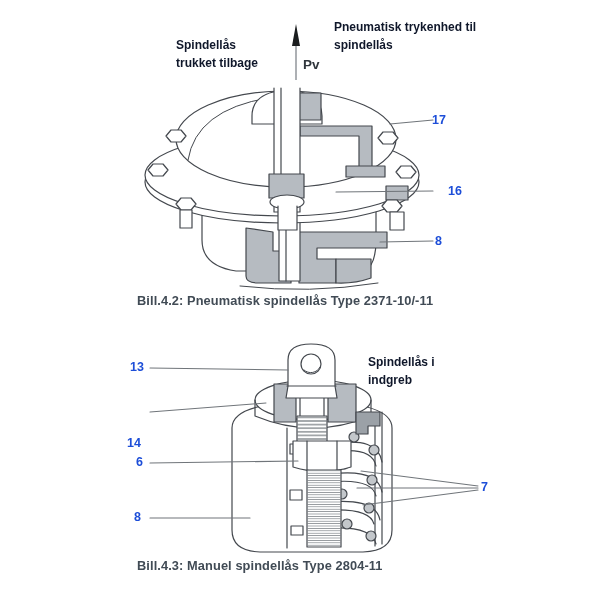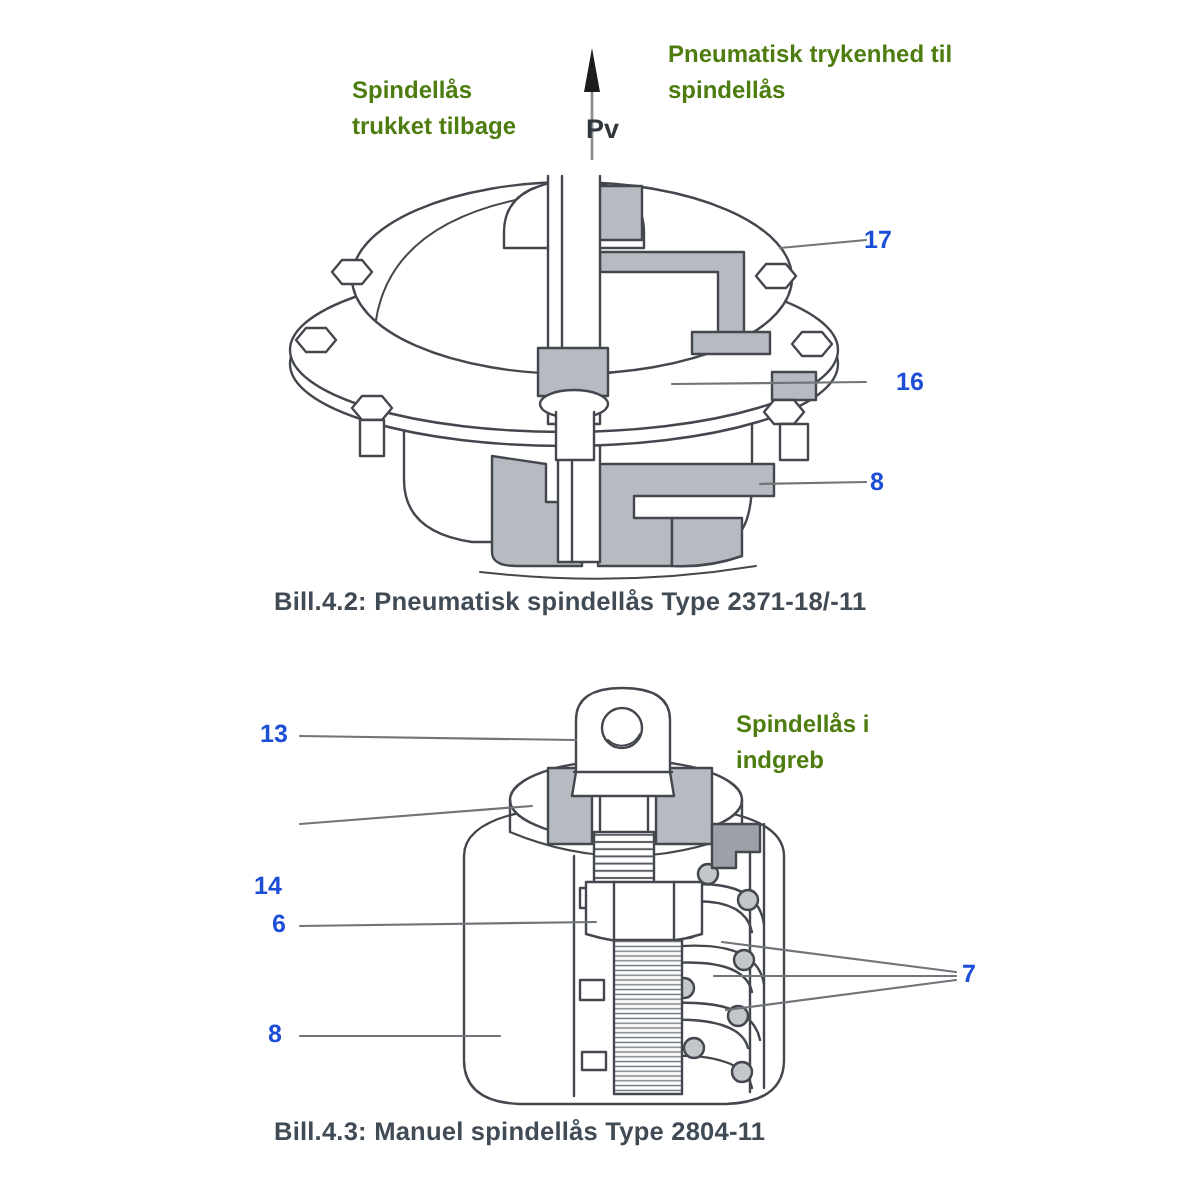--- a/index.html
+++ b/index.html
@@ -1,21 +1,21 @@
 <!DOCTYPE html>
 <html><head>
 <meta charset="utf-8">
 <style>
   html,body{margin:0;padding:0;background:#fff;}
   #page{
     position:relative;width:600px;height:600px;background:#ffffff;overflow:hidden;
     font-family:"Liberation Sans","DejaVu Sans",sans-serif;color:#47515b;
   }
   .abs{position:absolute;}
-  .lbl{font-size:12px;font-weight:bold;line-height:18px;color:#4d7c0f;white-space:nowrap;}
+  .lbl{font-size:12px;font-weight:bold;line-height:18px;color:#0f172a;white-space:nowrap;}
   .callout{font-size:12.5px;font-weight:bold;color:#1d4ed8;white-space:nowrap;}
   .caption{font-size:12.8px;font-weight:bold;color:#414b55;letter-spacing:0.1px;white-space:nowrap;}
   .pv{font-size:13.5px;font-weight:bold;color:#30363c;}
   svg{display:block;}
 </style>
 </head>
 <body>
 
 <div id="page">
 
@@ -23,21 +23,21 @@
 
     <div class="abs lbl" style="left:176px;top:36px;">
       <div>Spindellås</div>
       <div>trukket tilbage</div>
     </div>
 
     <svg class="abs" style="left:288px;top:24px;" width="18" height="58" viewBox="0 0 18 58">
       <line x1="8" y1="18" x2="8" y2="56" stroke="#8a8f94" stroke-width="1.4"></line>
       <path d="M8,0 L12,22 L4,22 Z" fill="#1b1d1f"></path>
     </svg>
-    <div class="abs pv" style="left:293px;top:57px;">Pv</div>
+    <div class="abs pv" style="left:303px;top:57px;">Pv</div>
 
     <div class="abs lbl" style="left:334px;top:18px;">
       <div>Pneumatisk trykenhed til</div>
       <div>spindellås</div>
     </div>
 
     <svg class="abs" style="left:140px;top:82px;" width="340" height="212" viewBox="0 0 340 212">
       <g stroke="#44484e" stroke-width="1.2" fill="none" stroke-linejoin="round" stroke-linecap="round">
 
         <g>
@@ -98,21 +98,21 @@
           <line x1="196" y1="110" x2="293" y2="109"></line>
           <line x1="240" y1="160" x2="293" y2="159"></line>
         </g>
       </g>
     </svg>
 
     <div class="abs callout" style="left:432px;top:113px;">17</div>
     <div class="abs callout" style="left:448px;top:184px;">16</div>
     <div class="abs callout" style="left:435px;top:234px;">8</div>
 
-    <div class="abs caption" style="left:137px;top:293px;">Bill.4.2: Pneumatisk spindellås Type 2371-18/-11</div>
+    <div class="abs caption" style="left:137px;top:293px;">Bill.4.2: Pneumatisk spindellås Type 2371-10/-11</div>
   </section>
 
   <section>
 
     <svg class="abs" style="left:130px;top:340px;" width="360" height="220" viewBox="0 0 360 220">
       <defs>
         <pattern id="thrA" width="6" height="3.6" patternUnits="userSpaceOnUse">
           <path d="M0,1.8 H6" stroke="#555b61" stroke-width="1"></path>
         </pattern>
         <pattern id="thrB" width="6" height="2.4" patternUnits="userSpaceOnUse">

